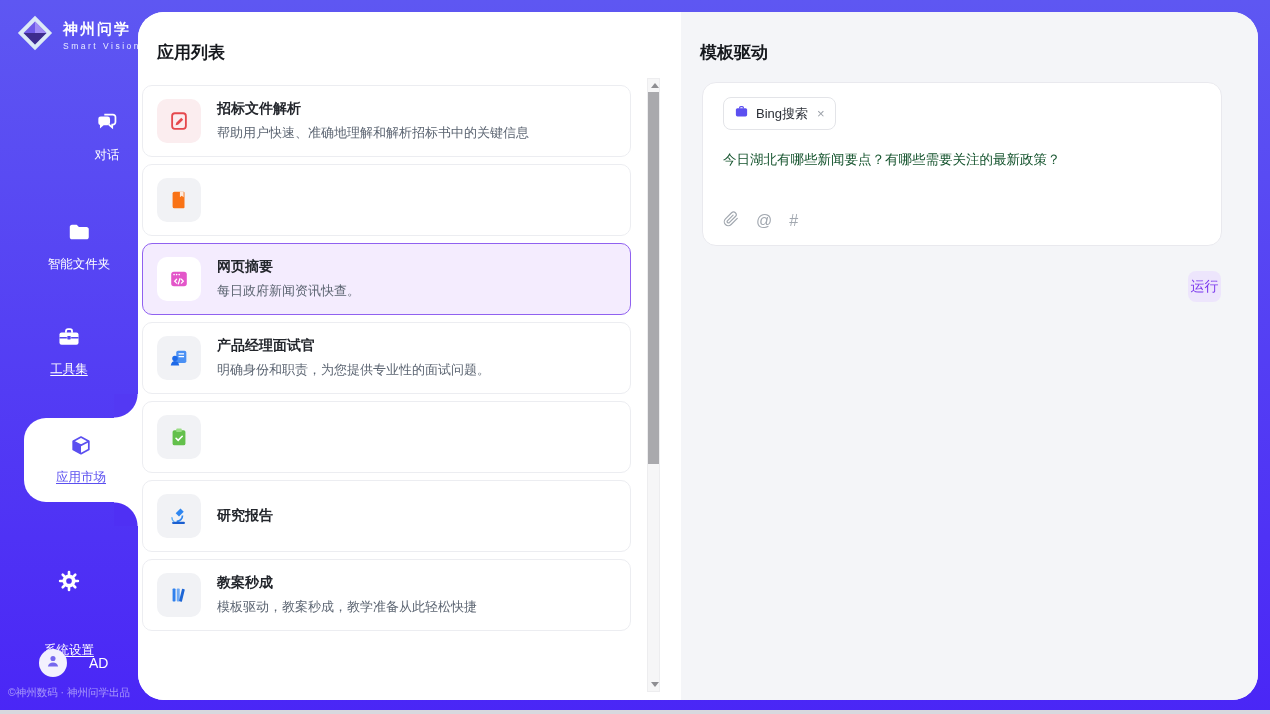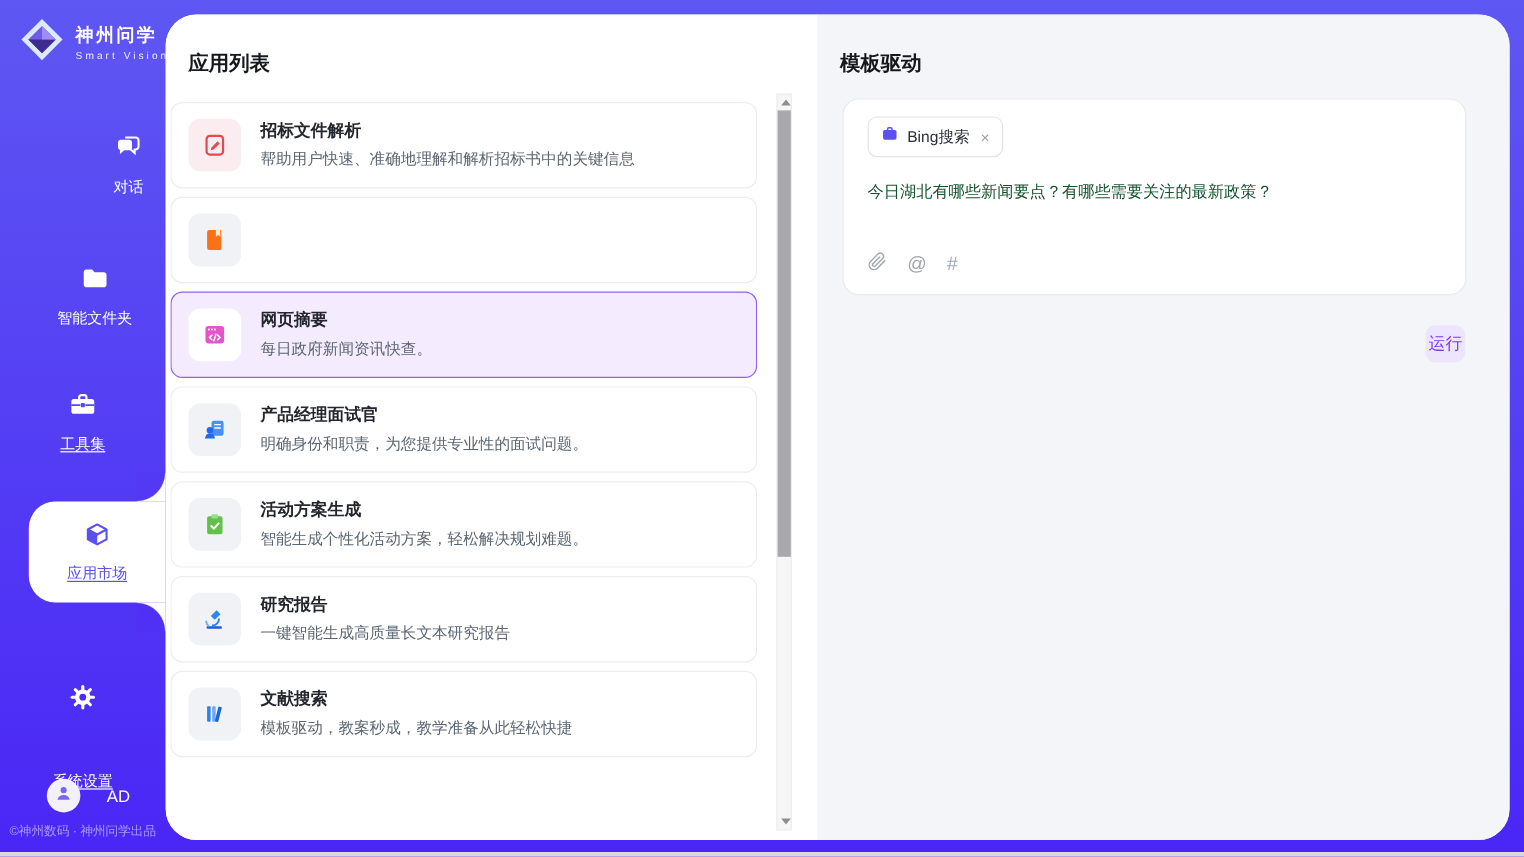--- a/index.html
+++ b/index.html
@@ -232,51 +232,46 @@
 
 
         <div class="app-card">
           <span class="app-icon bg-gray">
             <svg width="22" height="22" viewBox="0 0 24 24">
               <rect x="5" y="4.5" width="14" height="16.5" rx="2" fill="#63C04B"></rect>
               <rect x="9" y="2.8" width="6" height="3.8" rx="1" fill="#9ADE85"></rect>
               <path d="M8.8 13.4l2.3 2.3 4.4-4.5" fill="none" stroke="#fff" stroke-width="1.8" stroke-linecap="round"></path>
             </svg>
           </span>
-          <span>
-            <div class="app-name">活动方案生成</div>
-            <div class="app-desc">智能生成个性化活动方案，轻松解决规划难题。</div>
-          </span>
         </div>
 
         <div class="app-card">
           <span class="app-icon bg-gray">
             <svg width="22" height="22" viewBox="0 0 24 24">
               <path d="M13.6 3.8l3.6 3.6-5.2 5.2-3.6-3.6z" fill="#2E86F0"></path>
               <path d="M15.8 11.4a6.2 6.2 0 0 1-6.4 6.4" fill="none" stroke="#2E86F0" stroke-width="1.8"></path>
               <rect x="4.5" y="18.4" width="14" height="2.3" rx="1.1" fill="#1B5FD0"></rect>
               <path d="M6.8 18.4c-1.6-1-2.6-2.9-2.6-5" fill="none" stroke="#5EB0F7" stroke-width="1.6"></path>
             </svg>
           </span>
           <span>
             <div class="app-name">研究报告</div>
-            <div class="app-desc">一键智能生成高质量长文本研究报告</div>
           </span>
         </div>
 
         <div class="app-card">
           <span class="app-icon bg-gray">
             <svg width="22" height="22" viewBox="0 0 24 24">
               <rect x="5" y="5" width="3.2" height="14" rx="0.8" fill="#2F80ED"></rect>
               <rect x="9.6" y="5" width="3.2" height="14" rx="0.8" fill="#6FAAF5"></rect>
               <rect x="13.6" y="5.3" width="3.2" height="14" rx="0.8" transform="rotate(14 15.2 12.3)" fill="#1D66D6"></rect>
             </svg>
           </span>
           <span>
-            <div class="app-name">文献搜索</div>
+            <div class="app-name">教案秒成</div>
             <div class="app-desc">模板驱动，教案秒成，教学准备从此轻松快捷</div>
           </span>
         </div>
 
       </div>
 
       <div class="sb">
         <span class="sb-up"></span>
         <span class="sb-thumb"></span>
         <span class="sb-down"></span>

